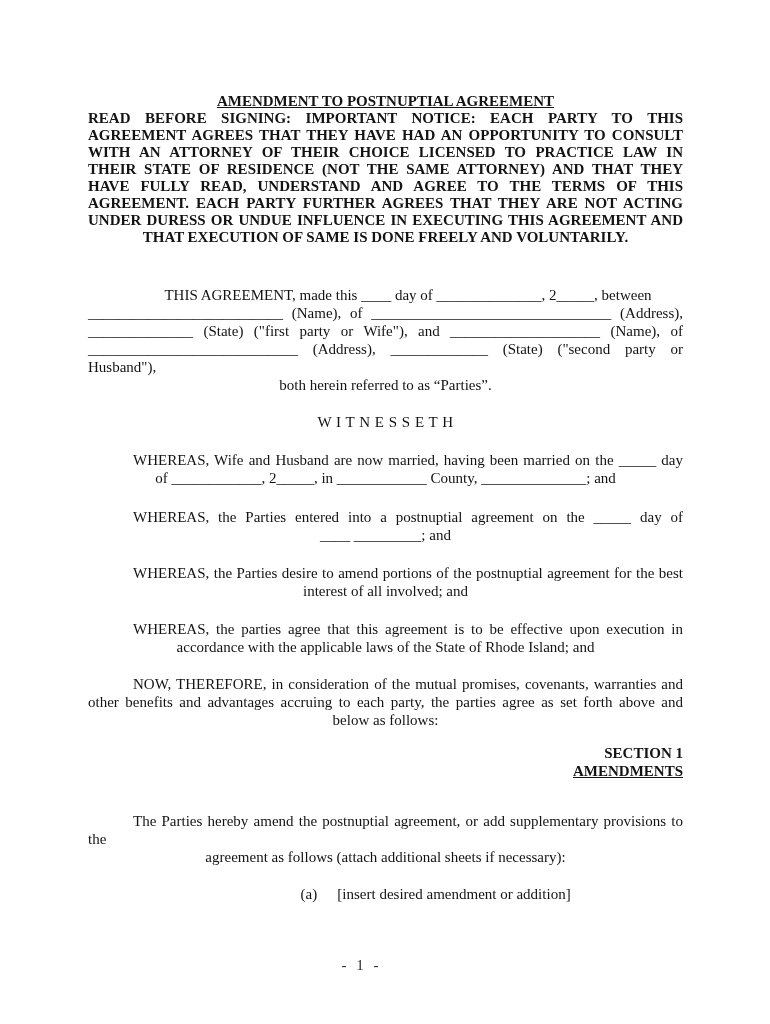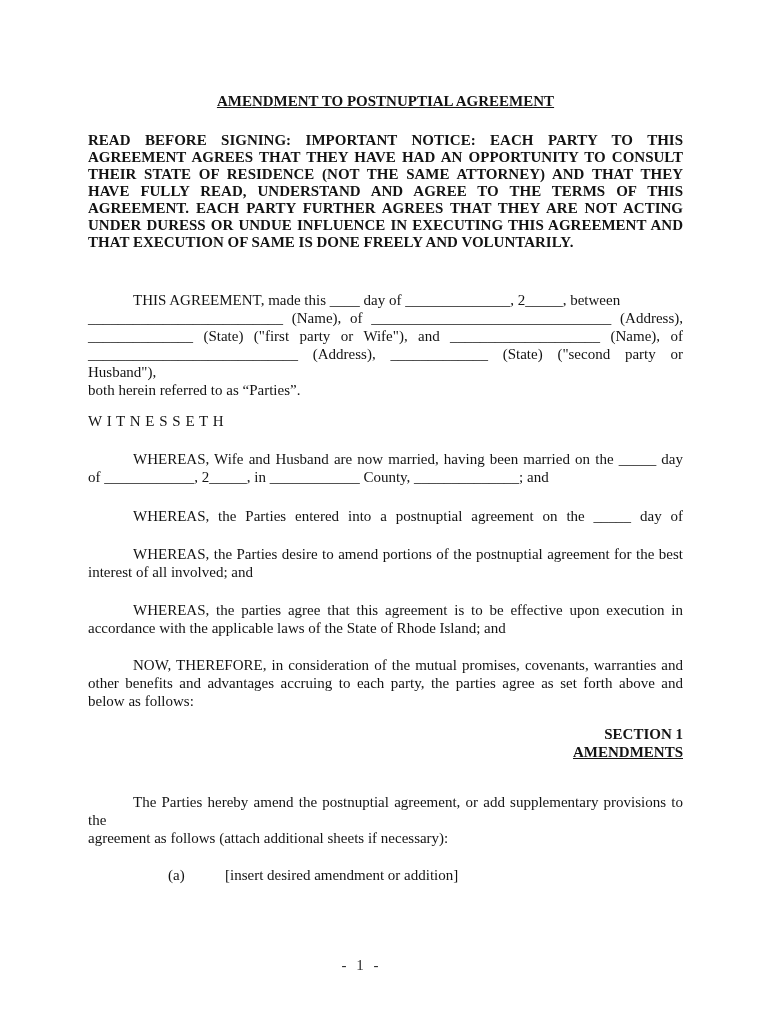--- a/index.html
+++ b/index.html
@@ -6,31 +6,31 @@
   .page {
     position:relative;
     width:770px; height:1024px;
     background:#ffffff;
     color:#131313;
     font-family:Liberation Serif, serif;
     font-size:15px;
     overflow:hidden;
   }
   .content { padding:92px 87px 0 88px; }
-  .ln { line-height:18px; }
+  .ln { line-height:18px;text-align:center; }
   .j { text-align:justify; text-align-last:justify; }
   .ind { text-indent:45px; }
   .center { text-align:right; }
   .b { font-weight:bold; }
   .u { text-decoration:underline; }
   .title { text-align:center; font-weight:bold; }
-  .para.notice { margin-top:22px; }
+  .para.notice { }
   .para.notice .ln { line-height:17px; font-weight:bold; }
   .para.intro { margin-top:40px; }
-  .para.witnesseth-p { margin-top:13px; letter-spacing:0.5px; }
+  .para.witnesseth-p { margin-top:19px; letter-spacing:0.5px; }
   .para.w1 { margin-top:20px; }
   .para.w2 { margin-top:21px; }
   .para.w3 { margin-top:20px; }
   .para.w4 { margin-top:20px; }
   .para.w5 { margin-top:20px; }
   .para.now-p { margin-top:19px; }
   .para.sec { margin-top:15px; }
   .para.amend { margin-top:32px; }
   .item { margin-top:19px; padding-left:80px; }
   .item-label { display:inline-block; width:57px; }
@@ -44,20 +44,21 @@
 <body>
 
 <div class="page">
   <div class="content">
 
     <div class="ln title"><span class="u">AMENDMENT TO POSTNUPTIAL AGREEMENT</span></div>
 
     <div class="para notice">
       <div class="ln j">READ BEFORE SIGNING: IMPORTANT NOTICE: EACH PARTY TO THIS</div>
       <div class="ln j">AGREEMENT AGREES THAT THEY HAVE HAD AN OPPORTUNITY TO CONSULT</div>
+      <div class="ln j">WITH AN ATTORNEY OF THEIR CHOICE LICENSED TO PRACTICE LAW IN</div>
       <div class="ln j">THEIR STATE OF RESIDENCE (NOT THE SAME ATTORNEY) AND THAT THEY</div>
       <div class="ln j">HAVE FULLY READ, UNDERSTAND AND AGREE TO THE TERMS OF THIS</div>
       <div class="ln j">AGREEMENT. EACH PARTY FURTHER AGREES THAT THEY ARE NOT ACTING</div>
       <div class="ln j">UNDER DURESS OR UNDUE INFLUENCE IN EXECUTING THIS AGREEMENT AND</div>
       <div class="ln">THAT EXECUTION OF SAME IS DONE FREELY AND VOLUNTARILY.</div>
     </div>
 
     <div class="para intro">
       <div class="ln ind">THIS AGREEMENT, made this ____ day of ______________, 2_____, between</div>
       <div class="ln j">__________________________ (Name), of ________________________________ (Address),</div>
@@ -70,20 +71,21 @@
       <div class="ln">W I T N E S S E T H</div>
     </div>
 
     <div class="para w1">
       <div class="ln j ind">WHEREAS, Wife and Husband are now married, having been married on the _____ day</div>
       <div class="ln">of ____________, 2_____, in ____________ County, ______________; and</div>
     </div>
 
     <div class="para w2">
       <div class="ln j ind">WHEREAS, the Parties entered into a postnuptial agreement on the _____ day of</div>
+      <div class="ln">____ _________; and</div>
     </div>
 
     <div class="para w3">
       <div class="ln j ind">WHEREAS, the Parties desire to amend portions of the postnuptial agreement for the best</div>
       <div class="ln">interest of all involved; and</div>
     </div>
 
     <div class="para w4">
       <div class="ln j ind">WHEREAS, the parties agree that this agreement is to be effective upon execution in</div>
       <div class="ln">accordance with the applicable laws of the State of Rhode Island; and</div>

